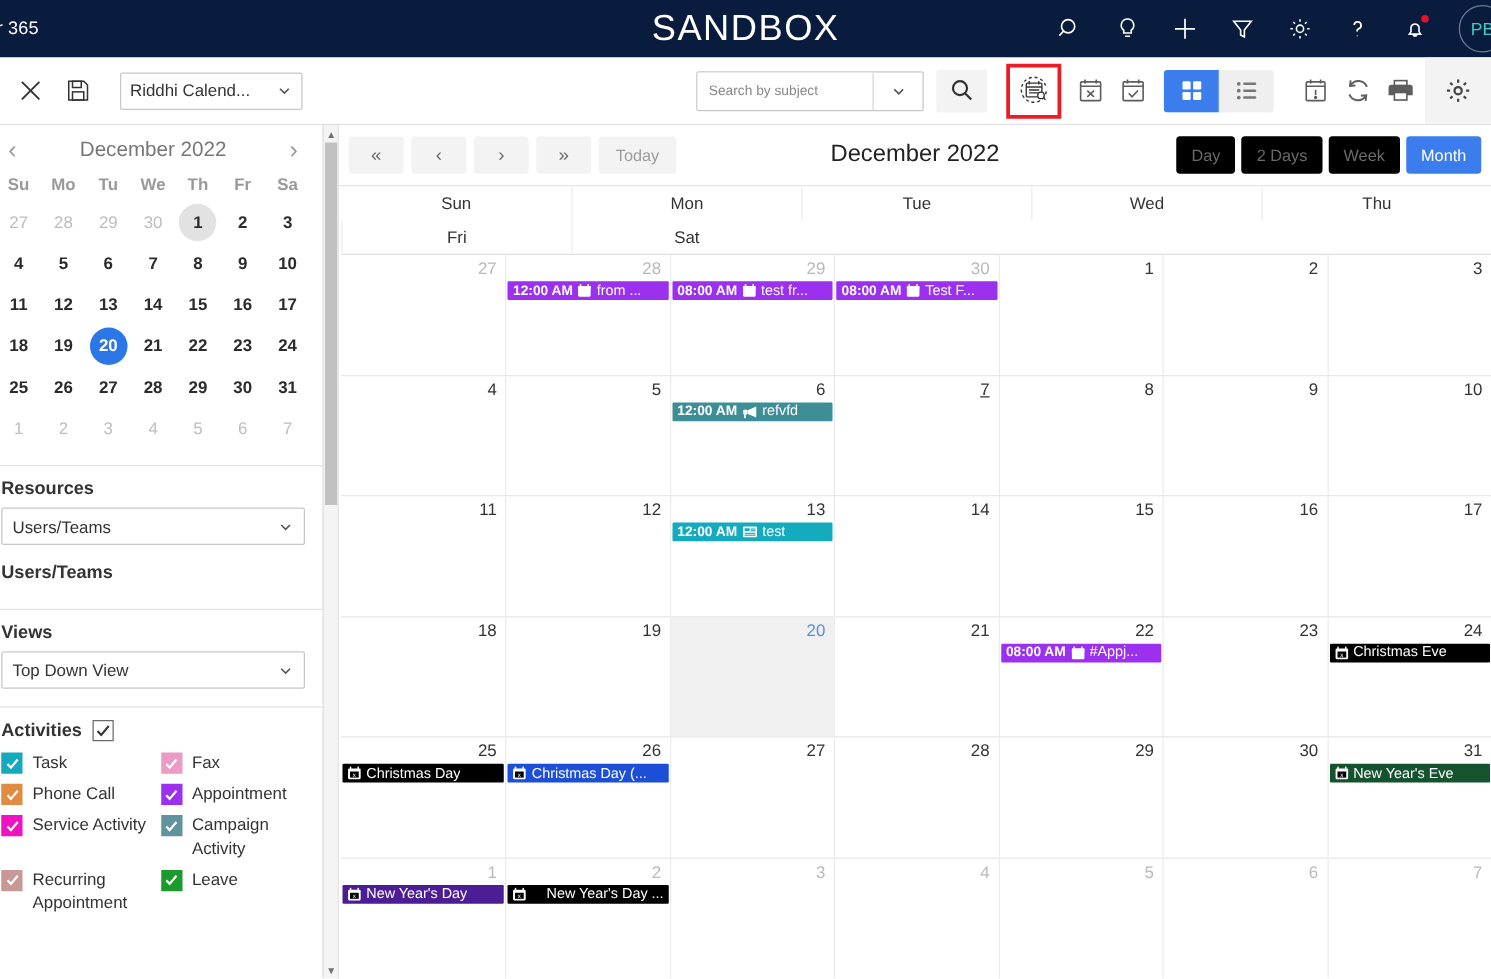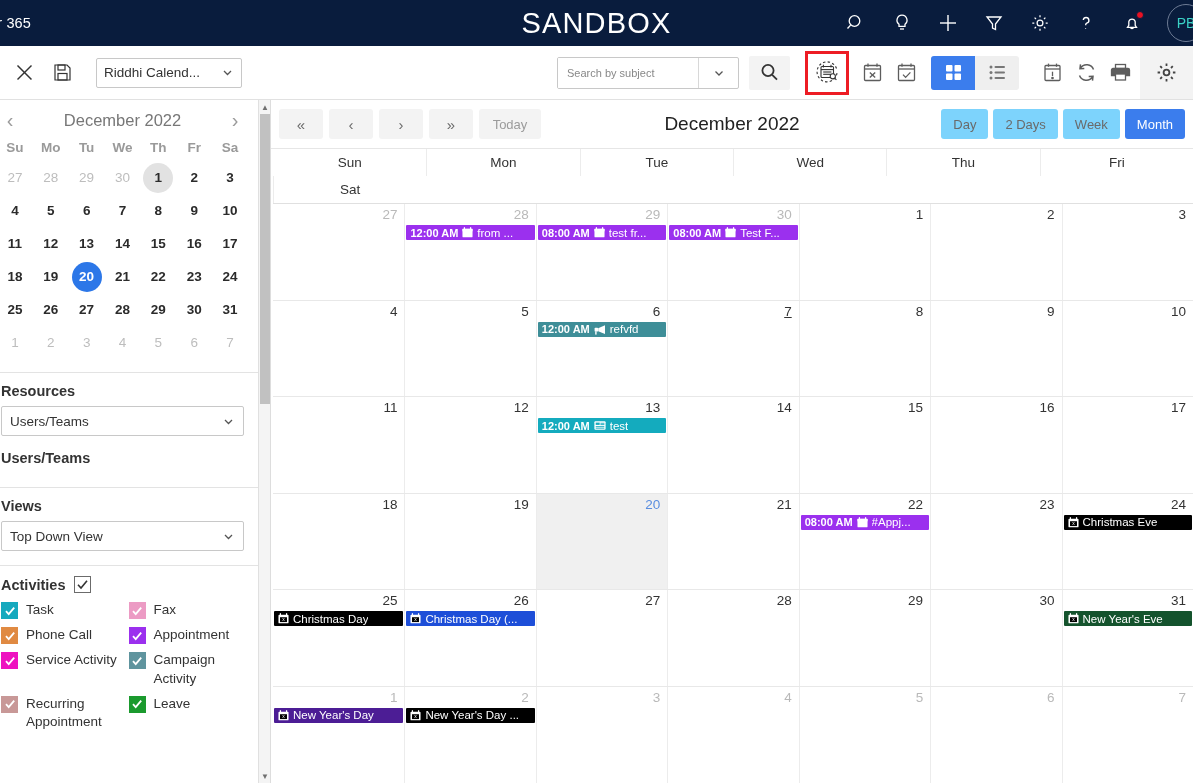--- a/index.html
+++ b/index.html
@@ -199,27 +199,27 @@
     display: flex; align-items: center; justify-content: center;
     color: #6a6a6a; font-size: 15px; cursor: pointer; padding: 0 8px;
   }
   .nav-btn.today { color: #9b9b9b; font-size: 13px; min-width: 62px; }
   .calnav-title {
     position: absolute; left: 0; right: 0; text-align: center;
     font-size: 19px; color: #222; pointer-events: none;
   }
   .nav-right { margin-left: auto; display: flex; gap: 5px; z-index: 2; }
   .vbtn {
-    height: 30px; padding: 0 12px; background: #7dd3fc; border-radius: 3px;
+    height: 30px; padding: 0 12px; background: #000000; border-radius: 3px;
     display: flex; align-items: center; font-size: 13px; color: #6a6a6a;
     cursor: pointer; white-space: nowrap;
   }
   .vbtn.active { background: #3B7DED; color: #fff; }
   .grid-head {
-    display: grid; grid-template-columns: repeat(6, 1fr);
+    display: grid; grid-template-columns: repeat(5, 1fr);
     border-bottom: 1px solid #e0e0e0; flex: 0 0 27px;
     margin: 0 0 0 2px;
   }
   .gh {
     text-align: center; font-size: 13.5px; color: #333; line-height: 27px;
     border-left: 1px solid #ececec;
   }
   .gh:first-child { border-left: none; }
   .grid-body {
     flex: 1; display: grid; grid-template-rows: repeat(6, 1fr);
@@ -864,21 +864,21 @@
                 <rect x="2" y="0.2" width="1.3" height="2.6"></rect>
                 <rect x="8.7" y="0.2" width="1.3" height="2.6"></rect>
                 <rect x="2.2" y="4.6" width="7.6" height="5.3" fill="#000"></rect>
                 <text x="6" y="9" font-size="5.4" fill="#fff" text-anchor="middle" font-family="Liberation Sans">x</text>
               </svg>
               <span class="s">New Year's Day</span>
             </div>
           </div>
           <div class="cell">
             <div class="daynum muted">2</div>
-            <div class="ev" style="background: rgb(0, 0, 0);">
+            <div class="ev" style="background: rgb(0, 0, 0); justify-content: space-between;">
               <svg width="11" height="11" viewBox="0 0 12 12" fill="#fff">
                 <rect x="0.5" y="2" width="11" height="9.3" rx="1"></rect>
                 <rect x="2" y="0.2" width="1.3" height="2.6"></rect>
                 <rect x="8.7" y="0.2" width="1.3" height="2.6"></rect>
                 <rect x="2.2" y="4.6" width="7.6" height="5.3" fill="#000"></rect>
                 <text x="6" y="9" font-size="5.4" fill="#fff" text-anchor="middle" font-family="Liberation Sans">x</text>
               </svg>
               <span class="s">New Year's Day ...</span>
             </div>
           </div>

